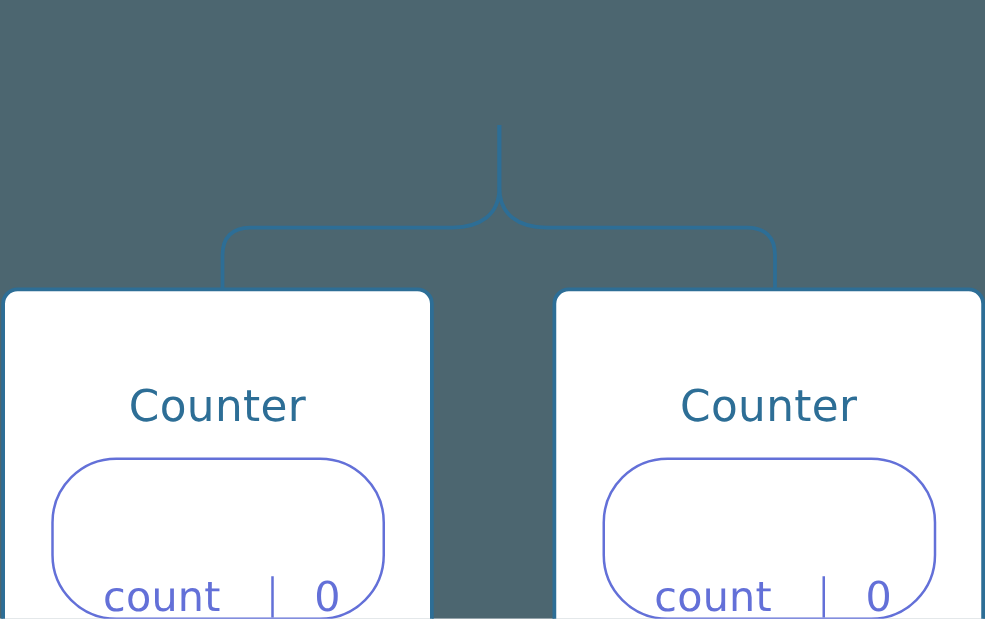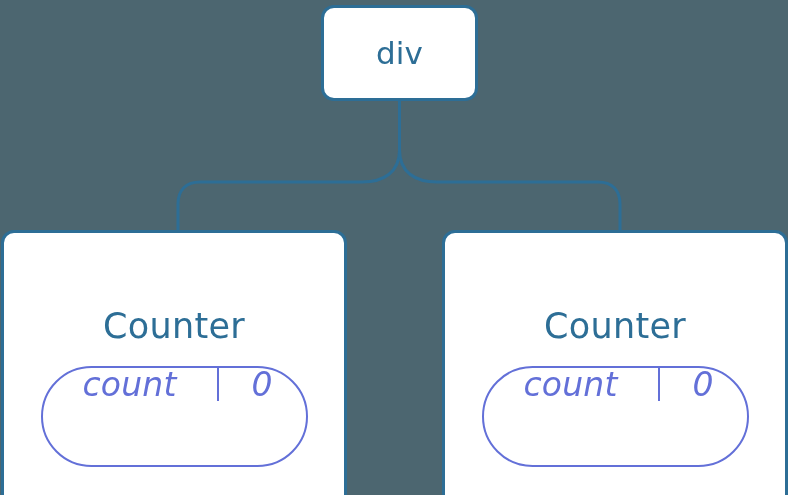--- a/index.html
+++ b/index.html
@@ -62,28 +62,27 @@
     font-size: 35px;
     color: #2d6e96;
     line-height: 1;
     margin-top: 76px;
     letter-spacing: 0.3px;
   }
   .state-pill {
     position: relative;
     margin-top: 22px;
     width: 267px;
-    height: 101px;
+    height: 130px;
     border: 2px solid #6370d8;
     border-radius: 52px;
     box-sizing: border-box;
     display: flex;
-    align-items: flex-start;
+    align-items: flex-end;
     background: transparent;
-    font-style: italic;
   }
   .pill-key {
     width: 176px;
     display: flex;
     align-items: center;
     justify-content: center;
     border-right: 2px solid #6370d8;
     box-sizing: border-box;
   }
   .pill-val {
@@ -113,23 +112,20 @@
              L 200 182
              C 186 182, 178 190, 178 204
              L 178 232" fill="none" stroke="#2d6e96" stroke-width="3"></path>
     <path d="M 399.5 100 L 399.5 150
              C 399.5 172, 415 182, 437 182
              L 598 182
              C 612 182, 620 190, 620 204
              L 620 232" fill="none" stroke="#2d6e96" stroke-width="3"></path>
   </svg>
 
-  <div class="node node-root">
-    <div class="node-title">div</div>
-  </div>
 
   <div class="node node-child node-child-left">
     <div class="node-title">Counter</div>
     <div class="state-pill">
       <div class="pill-key">
         <span>count</span>
       </div>
       <div class="pill-val">
         <span>0</span>
       </div>

